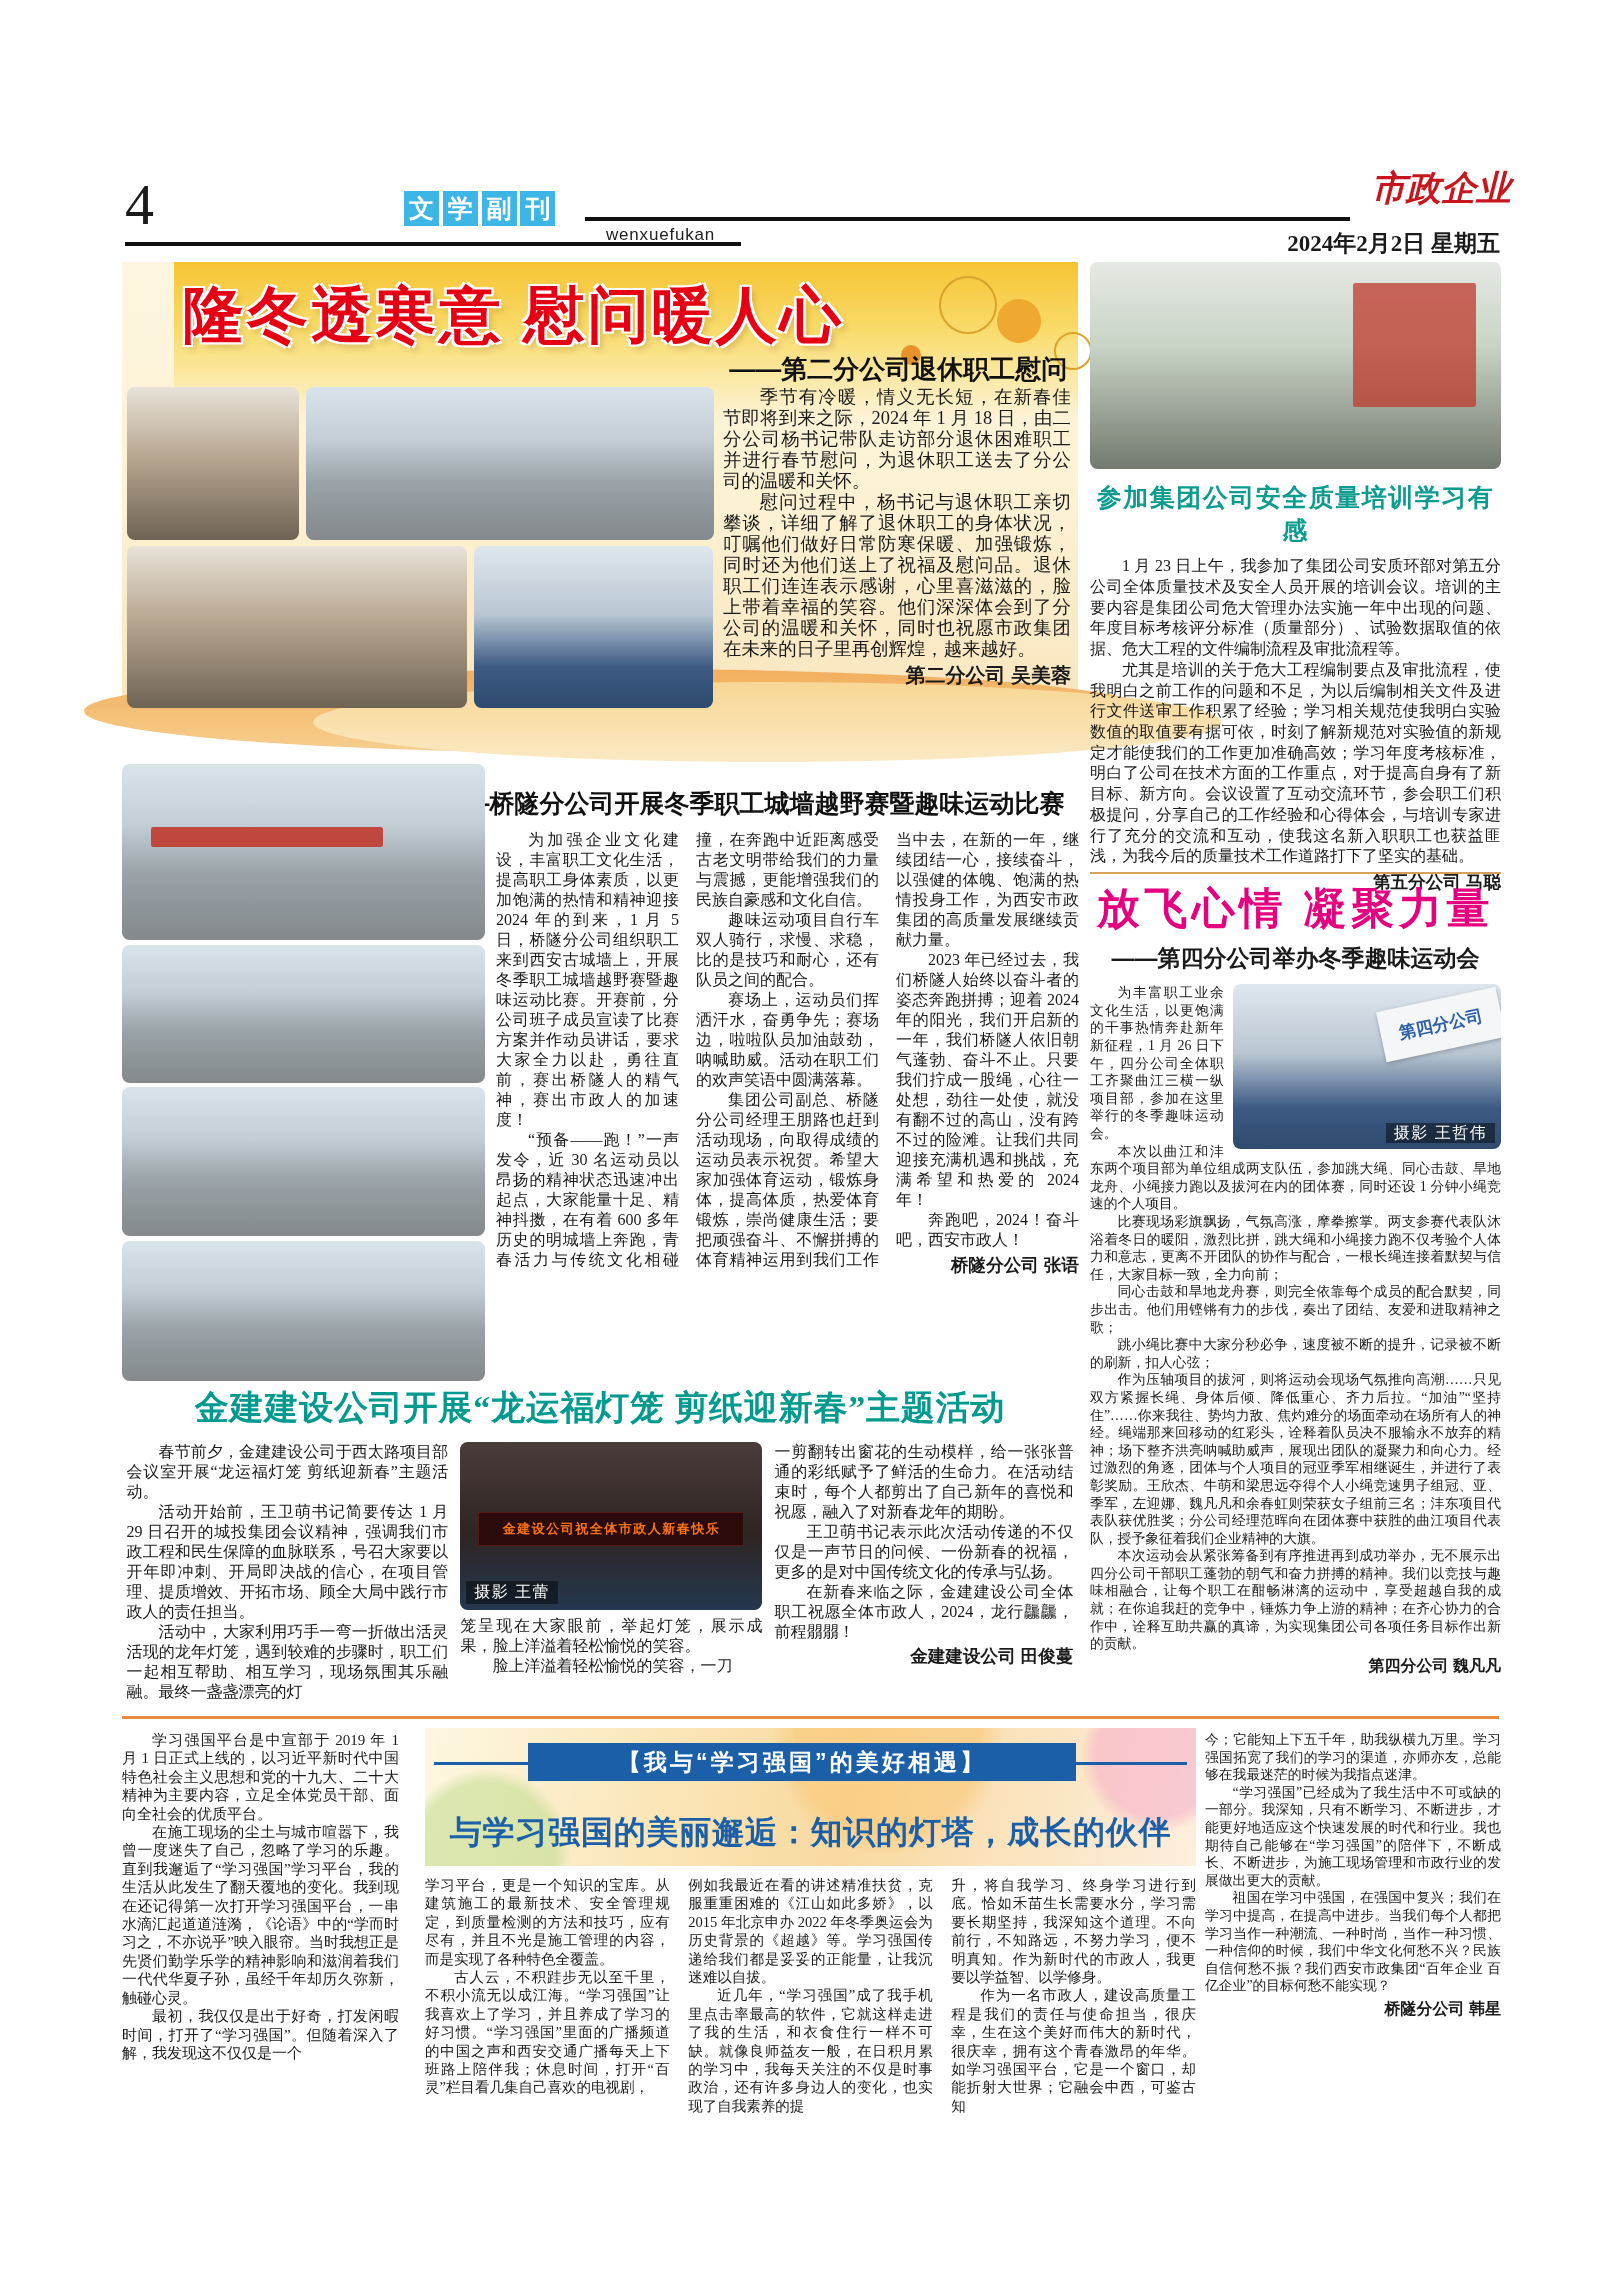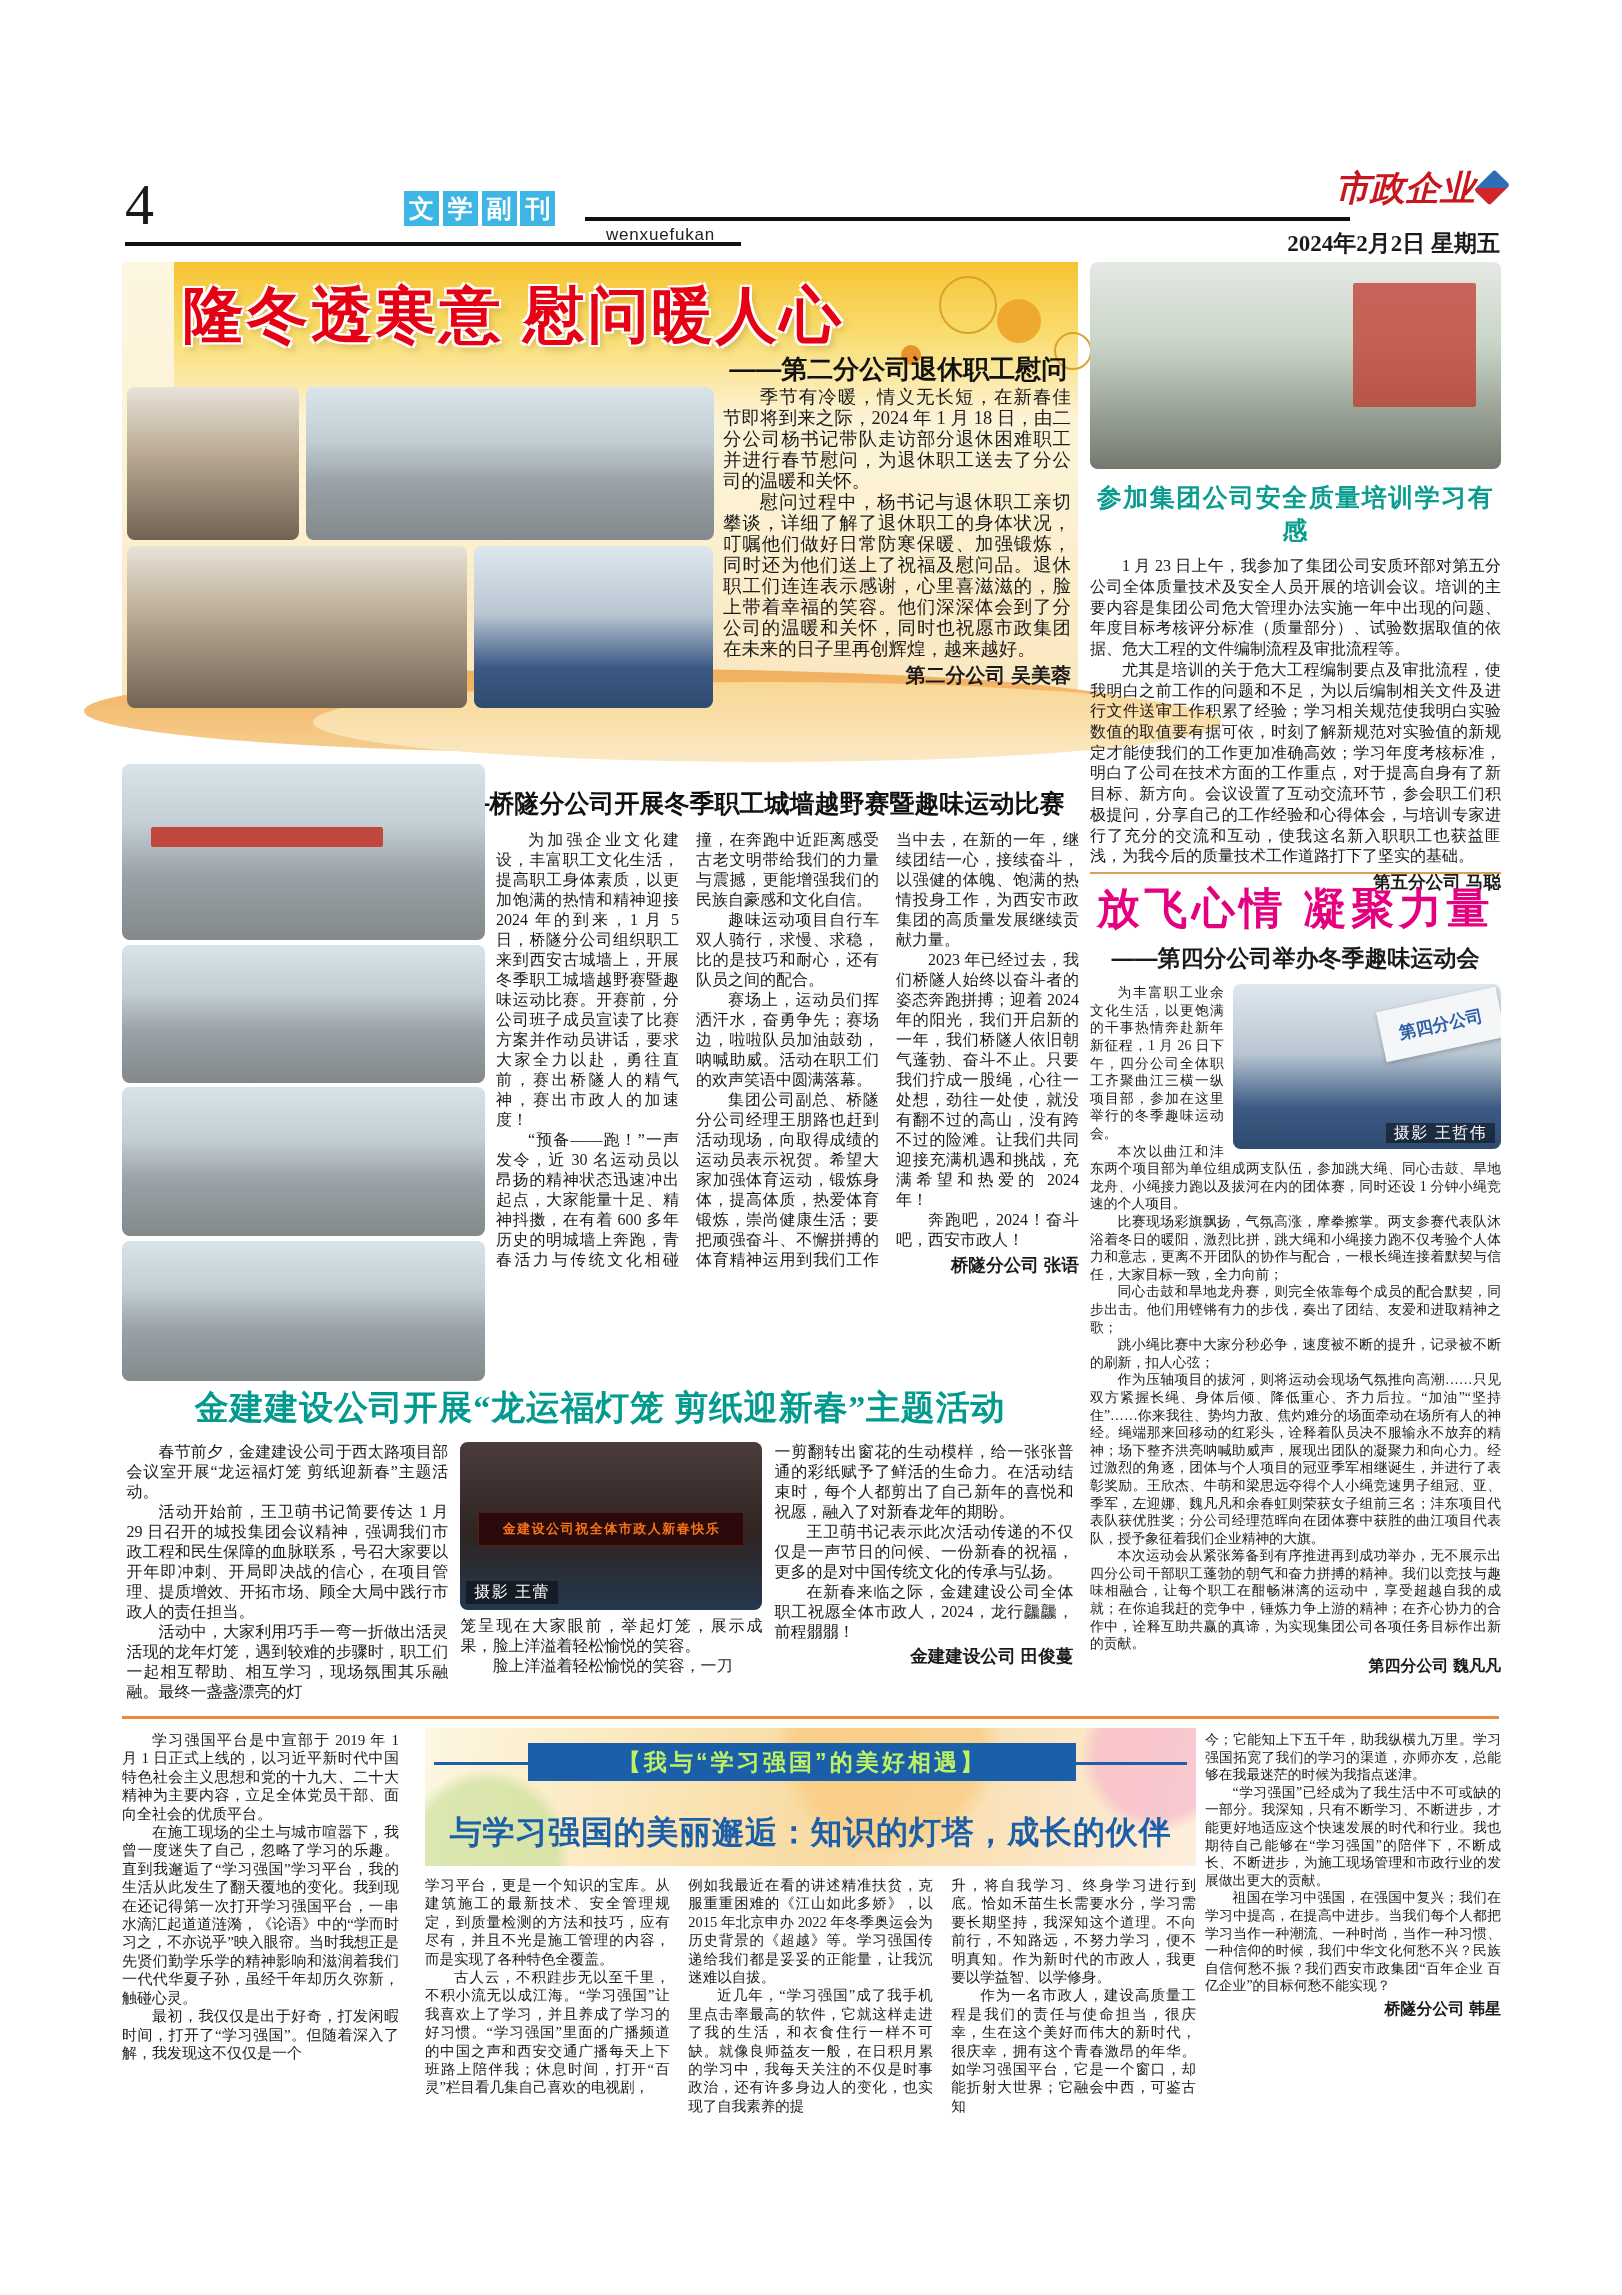--- a/index.html
+++ b/index.html
@@ -13,21 +13,21 @@
   
   .pagenum{left:125px;top:176px;font-size:58px;line-height:58px;}
   .secboxes{left:404px;top:191px;display:flex;gap:3.8px;}
   .charbox{width:35px;height:35px;background:#3db5e5;color:#fff;font-weight:bold;font-size:25px;
            line-height:35px;text-align:center;font-family:"Liberation Sans","DejaVu Sans",sans-serif;}
   .rule-a{left:585px;top:217px;width:765px;height:3.8px;background:#101010;}
   .rule-b{left:125px;top:242px;width:616px;height:3.8px;background:#101010;}
   .pinyin{left:606px;top:225px;font-size:17px;letter-spacing:0.8px;color:#222;
           font-family:"Liberation Sans","DejaVu Sans",sans-serif;}
   .masthead{left:1335px;top:170px;width:168px;display:flex;align-items:flex-start;gap:6.1px;}
-  .masthead-text{color:#c8161e;font-size:35px;line-height:38px;font-weight:bold;font-style:italic;white-space:nowrap;}
+  .masthead-text{color:#c8161e;font-size:35px;line-height:38px;font-weight:bold;font-style:italic;white-space:nowrap;margin-left:36px;}
   .diamond{width:29px;height:29px;margin-top:3.1px;transform:rotate(45deg);
            background:linear-gradient(135deg,#2f6db5 0 50%,#d0252b 50% 100%);border-radius:3.1px;}
   .date{left:1194px;top:228px;width:306px;text-align:right;font-size:23px;font-weight:bold;}
 
   
   .art1{left:122px;top:262px;width:956px;height:456px;
         background:linear-gradient(180deg,#fdf6e0 0%,#fcf1d2 55%,#f9e5bd 100%);}
   .art1-band{position:absolute;left:52px;top:0;right:0;height:157px;
         background:linear-gradient(180deg,#f6c433 0%,#f9dc6d 45%,rgba(252,244,210,0) 100%);}
   .circ{position:absolute;border-radius:50%;}
@@ -106,21 +106,21 @@
 
   
   .fcol1{left:122px;top:1731px;width:277px;height:386px;font-size:15px;line-height:18.4px;overflow:hidden;}
   .banner{left:425px;top:1728px;width:771px;height:138px;overflow:hidden;
         background:
           radial-gradient(circle at 8% 90%, rgba(190,220,140,.55) 0 69px, rgba(190,220,140,0) 84px),
           radial-gradient(circle at 95% 20%, rgba(246,170,200,.55) 0 61px, rgba(246,170,200,0) 77px),
           radial-gradient(circle at 60% 10%, rgba(250,200,120,.6) 0 92px, rgba(250,200,120,0) 115px),
           linear-gradient(100deg,#fdf7e2 0%,#fbe6b8 30%,#f8d9a0 55%,#fdeede 100%);}
   .banner-line{position:absolute;left:9.2px;right:9.2px;top:34px;height:3.1px;background:#1a5fa8;}
-  .kicker{position:absolute;left:103px;top:15.3px;width:548px;height:38px;background:#1a5fa8;color:#bef264;
+  .kicker{position:absolute;left:103px;top:15.3px;width:548px;height:38px;background:#1a5fa8;color:#ffffff;
         display:flex;align-items:center;justify-content:center;font-size:23px;font-weight:bold;letter-spacing:3.1px;
         font-family:"Liberation Sans","DejaVu Sans",sans-serif;}
   .feat-head{position:absolute;left:0;right:0;bottom:10.7px;text-align:center;font-size:32px;font-weight:bold;
         color:#1a5fa8;letter-spacing:0.8px;font-family:"Liberation Sans","DejaVu Sans",sans-serif;}
   .fcols{left:425px;top:1876px;width:771px;height:239px;display:grid;grid-template-columns:repeat(3,1fr);
         gap:18.4px;font-size:14.5px;line-height:18.4px;overflow:hidden;}
   .fcol5{left:1205px;top:1731px;width:296px;height:413px;font-size:13.8px;line-height:17.6px;overflow:hidden;}
 </style>
 </head>
 <body>

